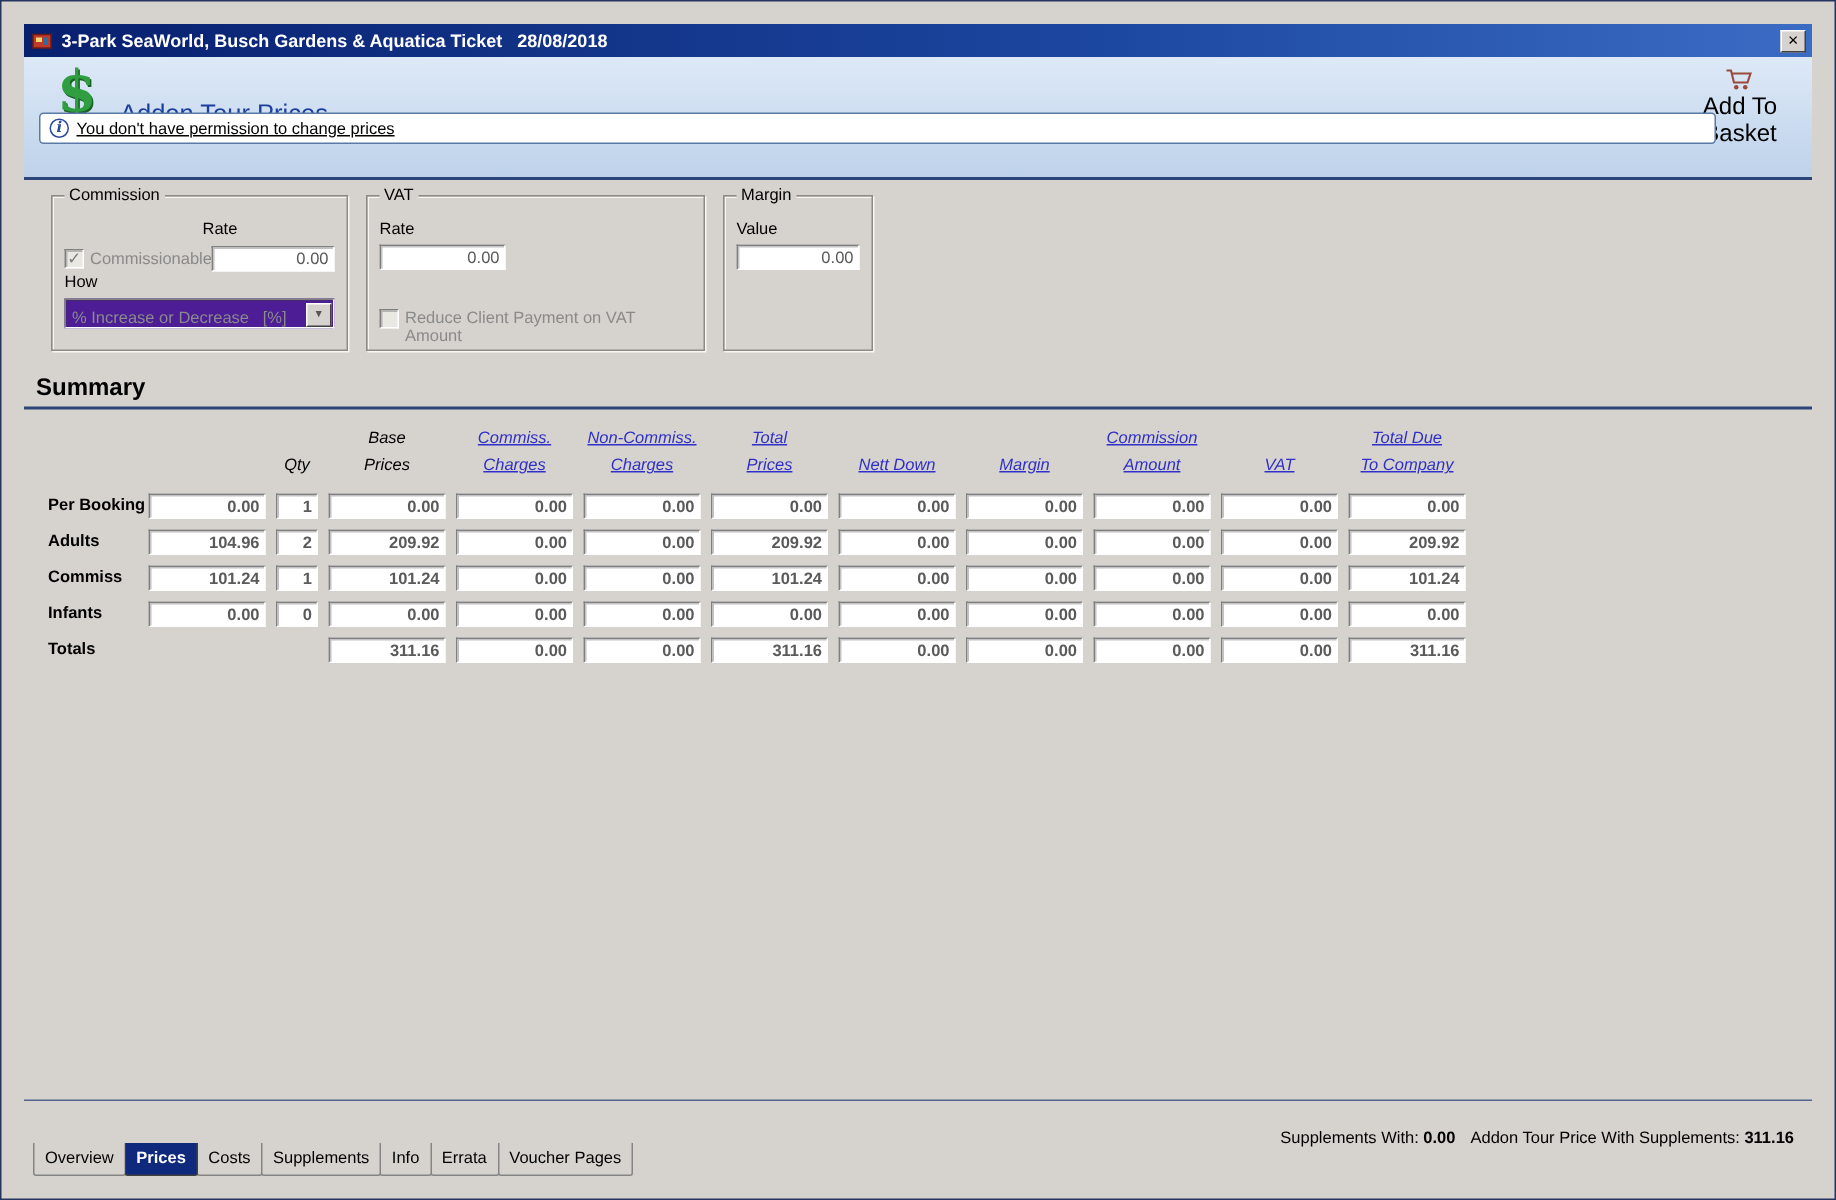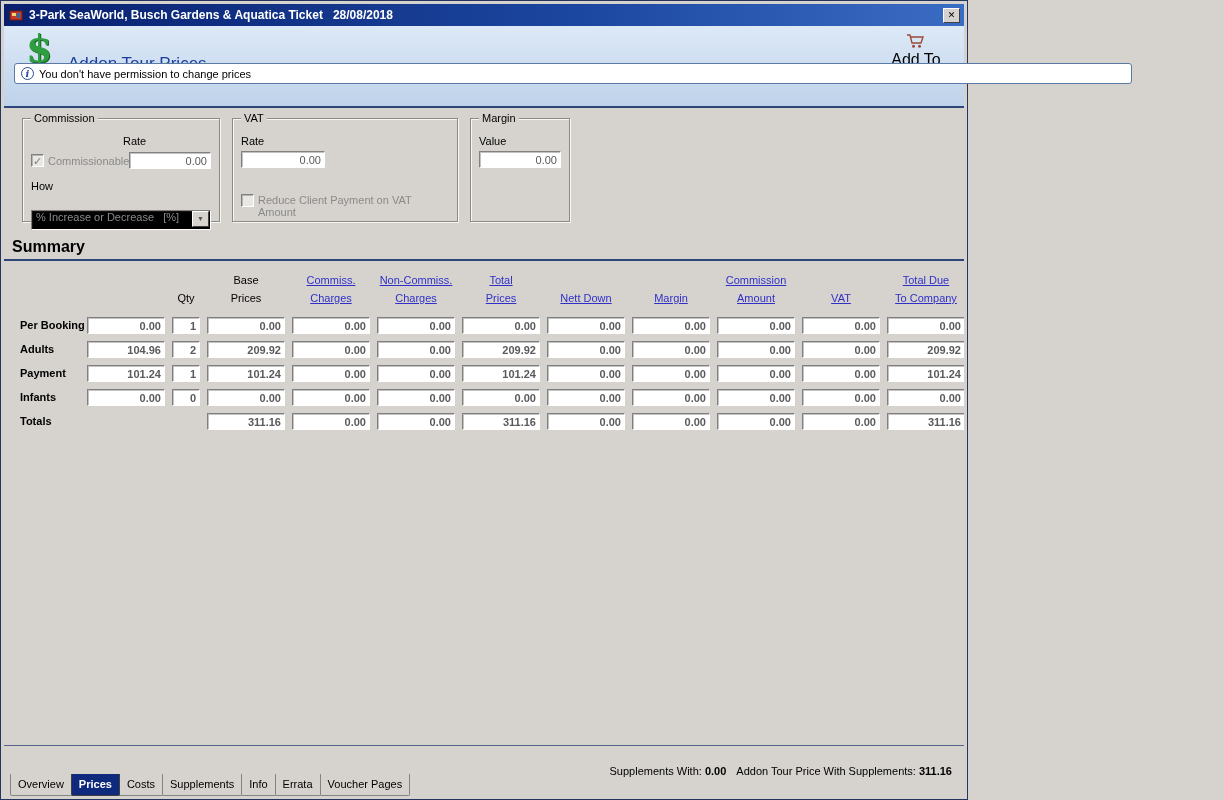--- a/index.html
+++ b/index.html
@@ -1,32 +1,32 @@
 <!DOCTYPE html>
 <html><head>
 <meta charset="utf-8">
 <style>
   *{box-sizing:border-box;margin:0;padding:0;}
   html,body{width:1224px;height:800px;overflow:hidden;}
   body{font-family:"Liberation Sans","DejaVu Sans",sans-serif;font-size:11px;background:#d6d3ce;}
-  .window{width:968px;height:800px;background:#d6d3ce;border:1px solid #25355f;padding:3px;display:flex;flex-direction:column;}
+  .window{width:1224px;height:800px;background:#d6d3ce;border:1px solid #25355f;padding:15px;display:flex;flex-direction:column;}
 
   
   .titlebar{height:22px;flex:0 0 auto;background:linear-gradient(90deg,#081f6e 0%,#1c47a0 60%,#3b6cc4 100%);display:flex;align-items:center;padding:0 4px;gap:5px;}
   .app-icon{width:16px;height:16px;flex:0 0 auto;}
   .title-text{color:#fff;font-weight:bold;font-size:12px;white-space:pre;flex:1;overflow:hidden;}
   .close-btn{width:17px;height:15px;flex:0 0 auto;background:#d6d3ce;border:1px solid;border-color:#ffffff #404040 #404040 #ffffff;font-size:9px;line-height:13px;text-align:center;color:#000;cursor:pointer;}
 
   
   .headerband{position:relative;height:82px;flex:0 0 auto;background:linear-gradient(180deg,#dde9f7,#bed2ea);border-bottom:2px solid #2d4578;}
   .dollar-icon{position:absolute;left:22px;top:0px;font-family:"DejaVu Serif",serif;font-size:38px;font-weight:bold;color:#2f9e40;text-shadow:1px 1px 0 #1a6326;}
   .page-title{position:absolute;left:64px;top:28px;font-size:17px;color:#1c3f9e;}
   .info-bar{position:absolute;left:10px;top:37px;width:1118px;height:21px;background:#ffffff;border:1px solid #5a7aa6;border-radius:3px;display:flex;align-items:center;gap:5px;padding:0 6px;}
   .info-icon{width:13px;height:13px;flex:0 0 auto;border:1px solid #2a4a9a;border-radius:50%;color:#2a4a9a;font-family:"DejaVu Serif",serif;font-style:italic;font-weight:bold;font-size:10px;line-height:11px;text-align:center;}
-  .info-text{color:#000;}
+  .info-text{color:#000;text-decoration:underline;}
   .add-basket{position:absolute;right:8px;top:7px;width:80px;text-align:center;cursor:pointer;}
   .basket-icon{display:block;margin:0 auto 2px;width:22px;height:16px;}
   .basket-label{font-size:16px;color:#000;}
 
   
   .content{flex:1;overflow:hidden;padding-top:10px;}
   .groups-row{display:flex;align-items:flex-start;margin-left:18px;gap:12px;}
   .groupbox{position:relative;height:104px;border:1px solid #8e8b84;box-shadow:1px 1px 0 #f7f6f3, inset 1px 1px 0 #f7f6f3;padding:16px 8px 8px;}
   .gb-title{position:absolute;top:-7px;left:8px;background:#d6d3ce;padding:0 3px;color:#000;}
   .gb-commission{width:198px;}
@@ -34,39 +34,39 @@
   .gb-margin{width:100px;}
 
   .field{height:17px;background:#fff;border:1px solid;border-color:#808080 #ffffff #ffffff #808080;box-shadow:inset 1px 1px 0 rgba(64,64,64,.32);color:#5a5a5a;text-align:right;padding:1px 3px 0 0;line-height:14px;font-size:11px;}
   .checkbox{width:13px;height:13px;flex:0 0 auto;background:#e9e8e3;border:1px solid;border-color:#808080 #ffffff #ffffff #808080;box-shadow:inset 1px 1px 0 rgba(64,64,64,.3);display:inline-flex;align-items:center;justify-content:center;}
   .check{font-size:11px;line-height:10px;color:#7c7c7c;font-weight:bold;}
   .cb-label{color:#8a8a8a;margin-left:4px;}
 
   .rate-label{margin-left:92px;margin-bottom:4px;color:#000;}
   .comm-row{display:flex;align-items:center;height:19px;}
   .comm-row .field{margin-left:auto;width:86px;}
-  .how-label{margin-top:10px;color:#000;}
-  .combo{margin-top:18px;height:20px;background:#000000;border:1px solid;border-color:#808080 #ffffff #ffffff #808080;box-shadow:inset 1px 1px 0 rgba(64,64,64,.3);display:flex;align-items:flex-start;}
+  .how-label{color:#000;}
+  .combo{margin-top:5px;height:20px;background:#4c1d95;border:1px solid;border-color:#808080 #ffffff #ffffff #808080;box-shadow:inset 1px 1px 0 rgba(64,64,64,.3);display:flex;align-items:flex-end;}
   .combo-text{flex:1;color:#8a8a8a;white-space:pre;padding-left:4px;overflow:hidden;}
   .combo-btn{width:17px;height:16px;margin-right:1px;flex:0 0 auto;background:#d6d3ce;border:1px solid;border-color:#ffffff #404040 #404040 #ffffff;font-size:7px;line-height:14px;text-align:center;color:#555;}
 
   .vat-rate-label{margin-bottom:4px;color:#000;}
   .gb-vat .field{width:84px;}
   .vat-check-row{display:flex;align-items:flex-start;margin-top:26px;}
 
   .margin-value-label{margin-bottom:4px;color:#000;}
   .gb-margin .field{width:82px;}
 
   
   .summary-title{margin:16px 0 0 8px;font-weight:bold;font-size:16px;color:#000;}
   .summary-rule{height:2px;background:#2d4578;margin-top:3px;}
   .summary-table{margin:10px 0 0 16px;}
   .sgrid{display:grid;grid-template-columns:60px 78px 28px repeat(9,78px);column-gap:7px;}
   .shead{align-items:end;margin-bottom:6px;}
-  .hcell{text-align:center;color:#000;}
+  .hcell{text-align:center;color:#000;font-style:italic;}
   .hcell .hl{height:18px;line-height:18px;white-space:nowrap;}
   .hlink{color:#3030c8;cursor:pointer;}
   .u{text-decoration:underline;}
   .srow{align-items:center;height:24px;font-weight:bold;}
   .rlabel{color:#000;text-align:left;white-space:nowrap;}
 
   
   .tabbar{flex:0 0 26px;display:flex;align-items:stretch;border-top:1px solid #54648c;background:#d6d3ce;}
   .tabs{display:flex;align-items:flex-end;padding-left:6px;margin-top:28px;}
   .tab{padding:4px 7px 5px;background:#d6d3ce;border:1px solid #848484;border-top:none;border-radius:0 0 2px 2px;margin-right:-1px;color:#000;cursor:pointer;white-space:nowrap;}
@@ -229,21 +229,21 @@
             <div class="field">0.00</div>
             <div class="field">0.00</div>
             <div class="field">209.92</div>
             <div class="field">0.00</div>
             <div class="field">0.00</div>
             <div class="field">0.00</div>
             <div class="field">0.00</div>
             <div class="field">209.92</div>
           </div>
           <div class="sgrid srow">
-            <div class="rlabel">Payment</div>
+            <div class="rlabel">Commiss</div>
             <div class="field">101.24</div>
             <div class="field">1</div>
             <div class="field">101.24</div>
             <div class="field">0.00</div>
             <div class="field">0.00</div>
             <div class="field">101.24</div>
             <div class="field">0.00</div>
             <div class="field">0.00</div>
             <div class="field">0.00</div>
             <div class="field">0.00</div>

